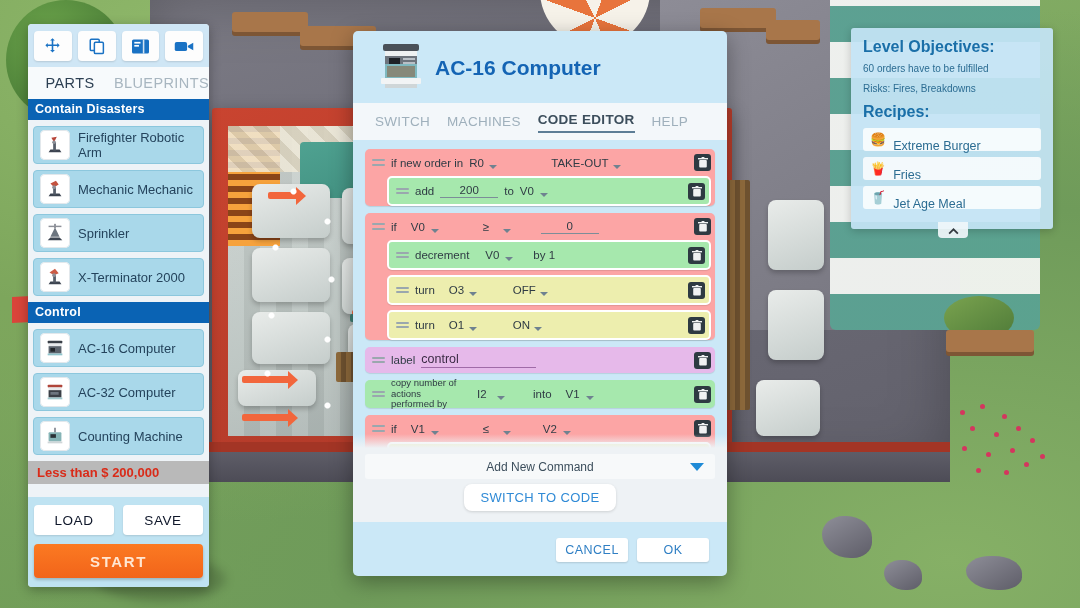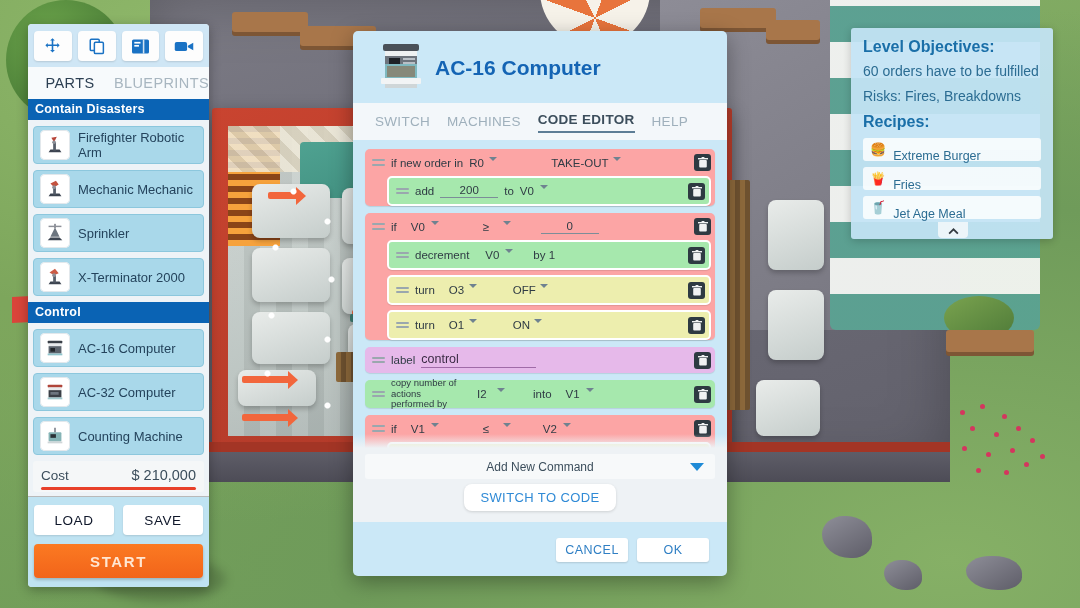--- a/index.html
+++ b/index.html
@@ -180,21 +180,21 @@
   }
 
   
   #objectives {
     position:absolute; left:851px; top:28px; width:202px;
     background: rgba(196,228,245,.93);
     border-radius:3px; padding:10px 12px 14px 12px;
     box-shadow: 0 2px 8px rgba(0,0,0,.2);
   }
   .obj-title { color:#1a6fa8; font-size:16px; font-weight:bold; margin-bottom:7px; }
-  .obj-line { color:#2b6c92; font-size:14px; margin-bottom:9px; }
+  .obj-line { color:#2b6c92; font-size:10px; margin-bottom:9px; }
   .rec-title { color:#1a6fa8; font-size:16px; font-weight:bold; margin:4px 0 7px 0; }
   .rec-row {
     background: rgba(255,255,255,.82); border-radius:3px;
     height:23px; margin-bottom:6px; display:flex; align-items:center; gap:7px; padding:0 7px;
   }
   .rec-label { font-size:12.5px; color:#2b6c92;margin-top:12px; }
   .rec-emoji { font-size:13px; line-height:1; }
   #collapse-tab {
     position:absolute; left:938px; top:222px; width:30px; height:16px;
     background: rgba(240,246,250,.92); border-radius:0 0 4px 4px;
@@ -233,21 +233,21 @@
     display:flex; align-items:center; height:27px; padding:0 4px 0 7px; gap:6px;
     font-size:11.5px; color:#2f3b44; white-space:nowrap;
   }
   .nest { margin:0 4px 5px 22px; border:2px solid #fff; border-radius:5px; }
   .nest .blk-row { height:26px; }
   .handle { width:13px; flex:0 0 13px; display:flex; flex-direction:column; gap:2.5px; }
   .handle i { display:block; height:2px; background:#9aa7ae; border-radius:1px; }
   .kw { font-size:11.5px; color:#2f3b44; }
   .kw.two { line-height:10.5px; white-space:normal; width:74px; font-size:9.5px; }
   .dd {
-    display:flex; align-items:flex-start; gap:4px; font-size:11.5px; color:#2f3b44;
+    display:flex; align-items:flex-end; gap:4px; font-size:11.5px; color:#2f3b44;
   }
   .dd .val { min-width:16px; }
   .caret { width:0; height:0; border-left:4px solid transparent; border-right:4px solid transparent;
            border-top:4px solid #6f8290; }
   .numfield {
     display:inline-block; min-width:58px; text-align:center; font-size:11.5px;
     color:#2f3b44; border-bottom:1px solid #7c8d98; padding-bottom:1px;
   }
   .txtfield {
     display:inline-block; min-width:115px; font-size:12.5px;
@@ -523,27 +523,20 @@
           <svg width="22" height="22" viewBox="0 0 24 24">
             <rect x="5" y="8" width="14" height="10" rx="1" fill="#86b4b6"></rect>
             <rect x="7" y="10" width="6" height="4" fill="#2b3136"></rect>
             <rect x="11" y="3" width="2" height="5" fill="#8d9098"></rect>
             <rect x="4" y="18" width="16" height="2" fill="#cfd6d8"></rect>
           </svg>
         </span>
         <span class="part-label">Counting Machine</span>
       </div>
 
-      <div class="cost-box">
-        <div class="cost-line">
-          <span class="cost-label">Cost</span>
-          <span class="cost-value">$ 210,000</span>
-        </div>
-        <div class="cost-bar"></div>
-      </div>
       <div class="warn-bar">Less than $ 200,000</div>
     </div>
 
     <div class="lp-bottom">
       <div class="btn-row">
         <button class="lp-btn">LOAD</button>
         <button class="lp-btn">SAVE</button>
       </div>
       <button class="start-btn">START</button>
     </div>

